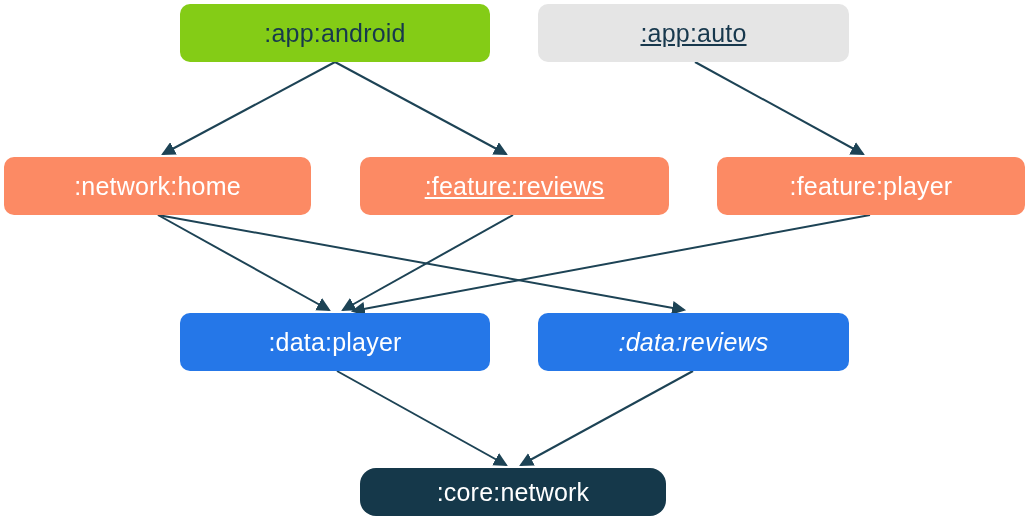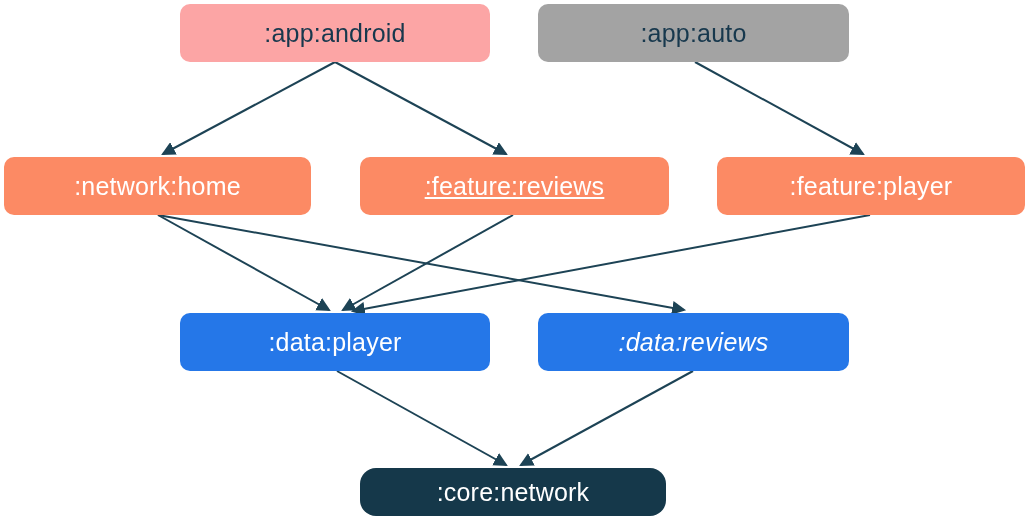--- a/index.html
+++ b/index.html
@@ -52,22 +52,22 @@
         <line x1="695" y1="62" x2="863" y2="154" stroke="#1D4355" stroke-width="2" marker-end="url(#arrowhead)"></line>
         <line x1="158" y1="215" x2="329" y2="310" stroke="#1D4355" stroke-width="2" marker-end="url(#arrowhead)"></line>
         <line x1="158" y1="215" x2="684" y2="310" stroke="#1D4355" stroke-width="2" marker-end="url(#arrowhead)"></line>
         <line x1="513" y1="215" x2="343" y2="310" stroke="#1D4355" stroke-width="2" marker-end="url(#arrowhead)"></line>
         <line x1="870" y1="215" x2="353" y2="311" stroke="#1D4355" stroke-width="2" marker-end="url(#arrowhead)"></line>
         <line x1="337" y1="371" x2="506" y2="465" stroke="#1D4355" stroke-width="2" marker-end="url(#arrowhead)"></line>
         <line x1="693" y1="371" x2="521" y2="465" stroke="#1D4355" stroke-width="2" marker-end="url(#arrowhead)"></line>
       </g>
   </svg>
   <div id="node-layer">
-      <div class="node" style="left: 180px; top: 4px; width: 310px; height: 58px; background: #fca5a5; color: rgb(23, 56, 77);">:app:android</div>
-      <div class="node" style="left: 538px; top: 4px; width: 311px; height: 58px; background: #a3a3a3; color: rgb(23, 56, 77);">:app:auto</div>
+      <div class="node" style="left: 180px; top: 4px; width: 310px; height: 58px; background: #84cc16; color: rgb(23, 56, 77);">:app:android</div>
+      <div class="node" style="left: 538px; top: 4px; width: 311px; height: 58px; background: #e5e5e5; color: rgb(23, 56, 77); text-decoration: underline;">:app:auto</div>
       <div class="node" style="left: 4px; top: 157px; width: 307px; height: 58px; background: rgb(252, 138, 100); color: rgb(255, 255, 255);">:network:home</div>
       <div class="node" style="left: 360px; top: 157px; width: 309px; height: 58px; background: rgb(252, 138, 100); color: rgb(255, 255, 255); text-decoration: underline;">:feature:reviews</div>
       <div class="node" style="left: 717px; top: 157px; width: 308px; height: 58px; background: rgb(252, 138, 100); color: rgb(255, 255, 255);">:feature:player</div>
       <div class="node" style="left: 180px; top: 313px; width: 310px; height: 58px; background: rgb(37, 119, 232); color: rgb(255, 255, 255);">:data:player</div>
       <div class="node" style="left: 538px; top: 313px; width: 311px; height: 58px; background: rgb(37, 119, 232); color: #ffffff; font-style: italic;">:data:reviews</div>
       <div class="node" style="left: 360px; top: 468px; width: 306px; height: 48px; background: rgb(21, 56, 74); color: rgb(255, 255, 255); border-radius: 16px;">:core:network</div>
     </div>
 </div>
 
 </body></html>

